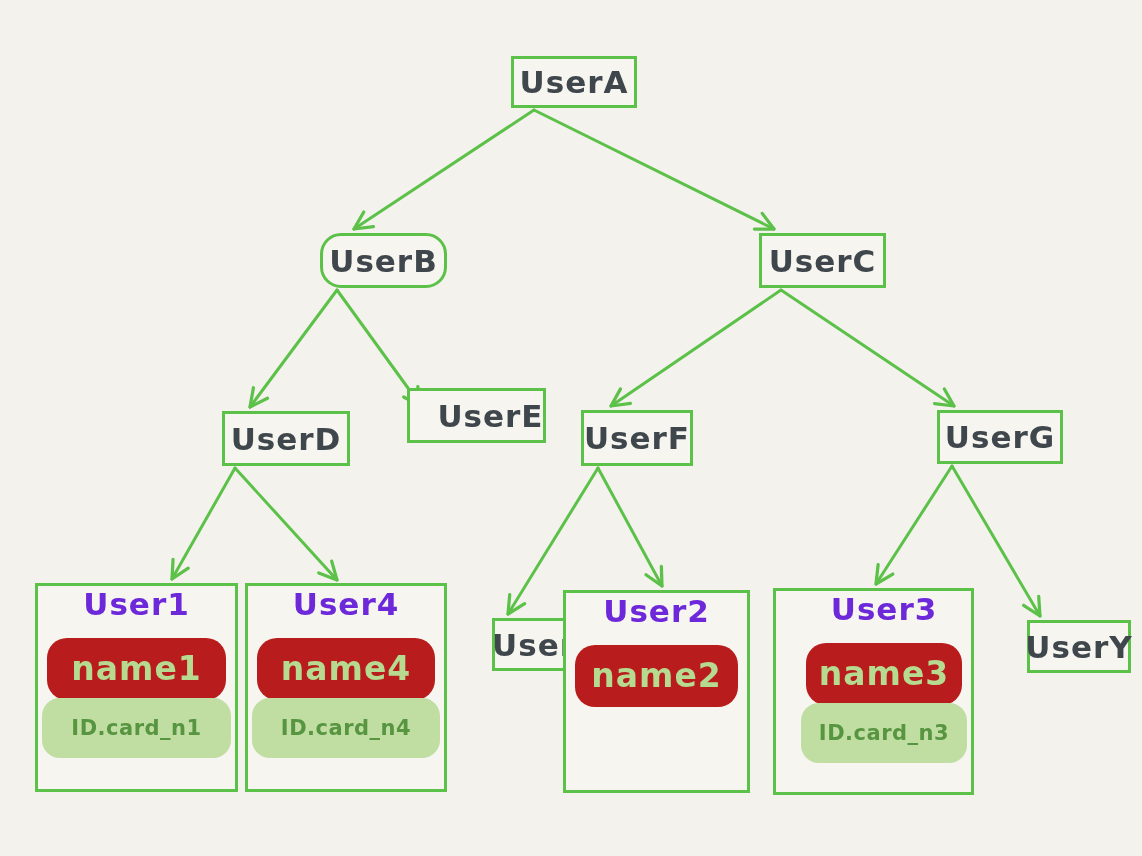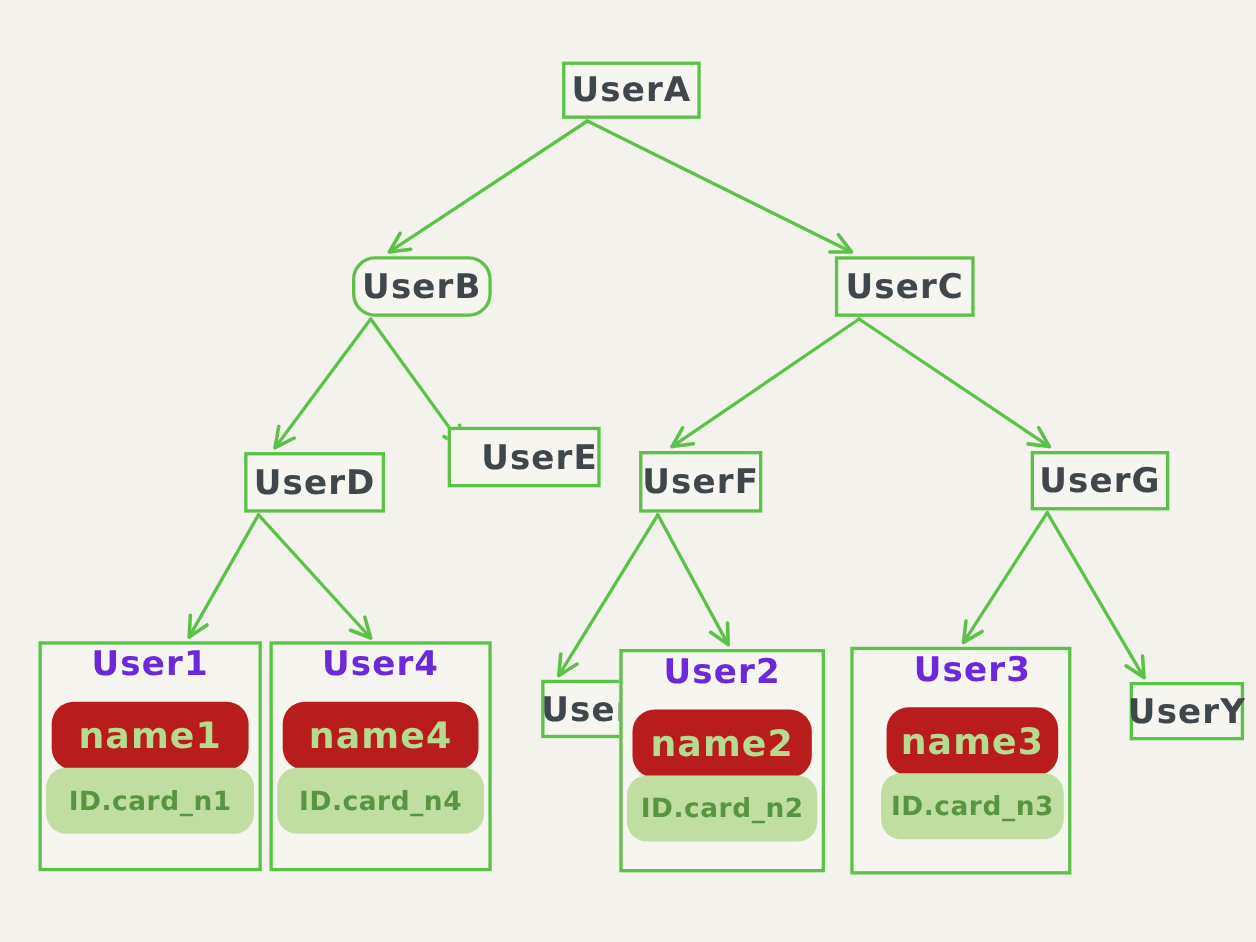--- a/index.html
+++ b/index.html
@@ -72,21 +72,21 @@
     letter-spacing: 1px;
   }
   .pill-id {
     margin: -2px auto 0;
     width: calc(100% - 8px);
     height: 60px;
     line-height: 60px;
     border-radius: 18px;
     background: #c0dda2;
     color: #579540;
-    font-size: 24px;
+    font-size: 21px;
     font-weight: 700;
     letter-spacing: 0.5px;
   }
 </style>
 </head>
 <body>
 
 <div id="stage">
 
   <svg id="edges">
@@ -148,21 +148,20 @@
 
   <div class="card" style="left:245px; top:583px; width:202px; height:209px;">
     <div class="card-title">User4</div>
     <div class="pill-name">name4</div>
     <div class="pill-id">ID.card_n4</div>
   </div>
 
   <div class="card" style="left:563px; top:590px; width:187px; height:203px;">
     <div class="card-title">User2</div>
     <div class="pill-name">name2</div>
-    <div class="pill-id">ID.card_n2</div>
   </div>
 
   <div class="card" style="left:773px; top:588px; width:201px; height:207px;padding-left:21px;">
     <div class="card-title">User3</div>
     <div class="pill-name">name3</div>
     <div class="pill-id">ID.card_n3</div>
   </div>
 
 </div>
 

